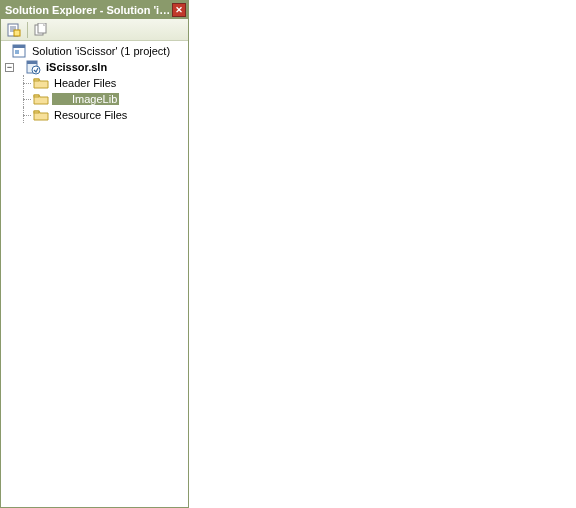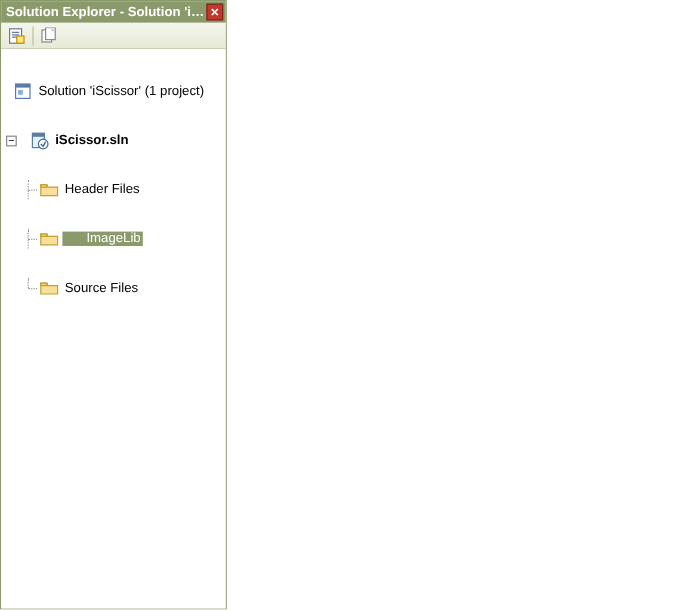--- a/index.html
+++ b/index.html
@@ -76,21 +76,20 @@
     overflow: auto;
     padding: 2px 0;
     background: #fff;
   }
   .node {
     display: flex;
     align-items: center;
     height: 16px;
     white-space: nowrap;
     cursor: default;
-    margin-top: 25px;
   }
   .indent { display: inline-block; height: 16px; }
   .exp {
     width: 9px;
     height: 9px;
     border: 1px solid #888;
     background: #fff;
     display: inline-flex;
     align-items: center;
     justify-content: center;
@@ -219,27 +218,27 @@
       <span class="treeline mid"></span>
       <span class="icon">
         <svg width="16" height="14">
           <path d="M1 3 L6 3 L7 5 L15 5 L15 12 L1 12 Z" fill="#f7e09a" stroke="#c0a030"></path>
           <rect x="1" y="3" width="5" height="2" fill="#f0d680" stroke="#c0a030"></rect>
         </svg>
       </span>
       <span class="label sel">ImageLib</span>
     </div>
 
-
     <div class="node">
       <span class="indent" style="width:18px"></span>
-      <span class="treeline last"></span>
+      <span class="treeline mid"></span>
       <span class="icon">
         <svg width="16" height="14">
           <path d="M1 3 L6 3 L7 5 L15 5 L15 12 L1 12 Z" fill="#f7e09a" stroke="#c0a030"></path>
           <rect x="1" y="3" width="5" height="2" fill="#f0d680" stroke="#c0a030"></rect>
         </svg>
       </span>
-      <span class="label">Source Files</span>
-    </div>
+      <span class="label">Resource Files</span>
+    </div>
+
 
   </div>
 </div>
 
 </body></html>

